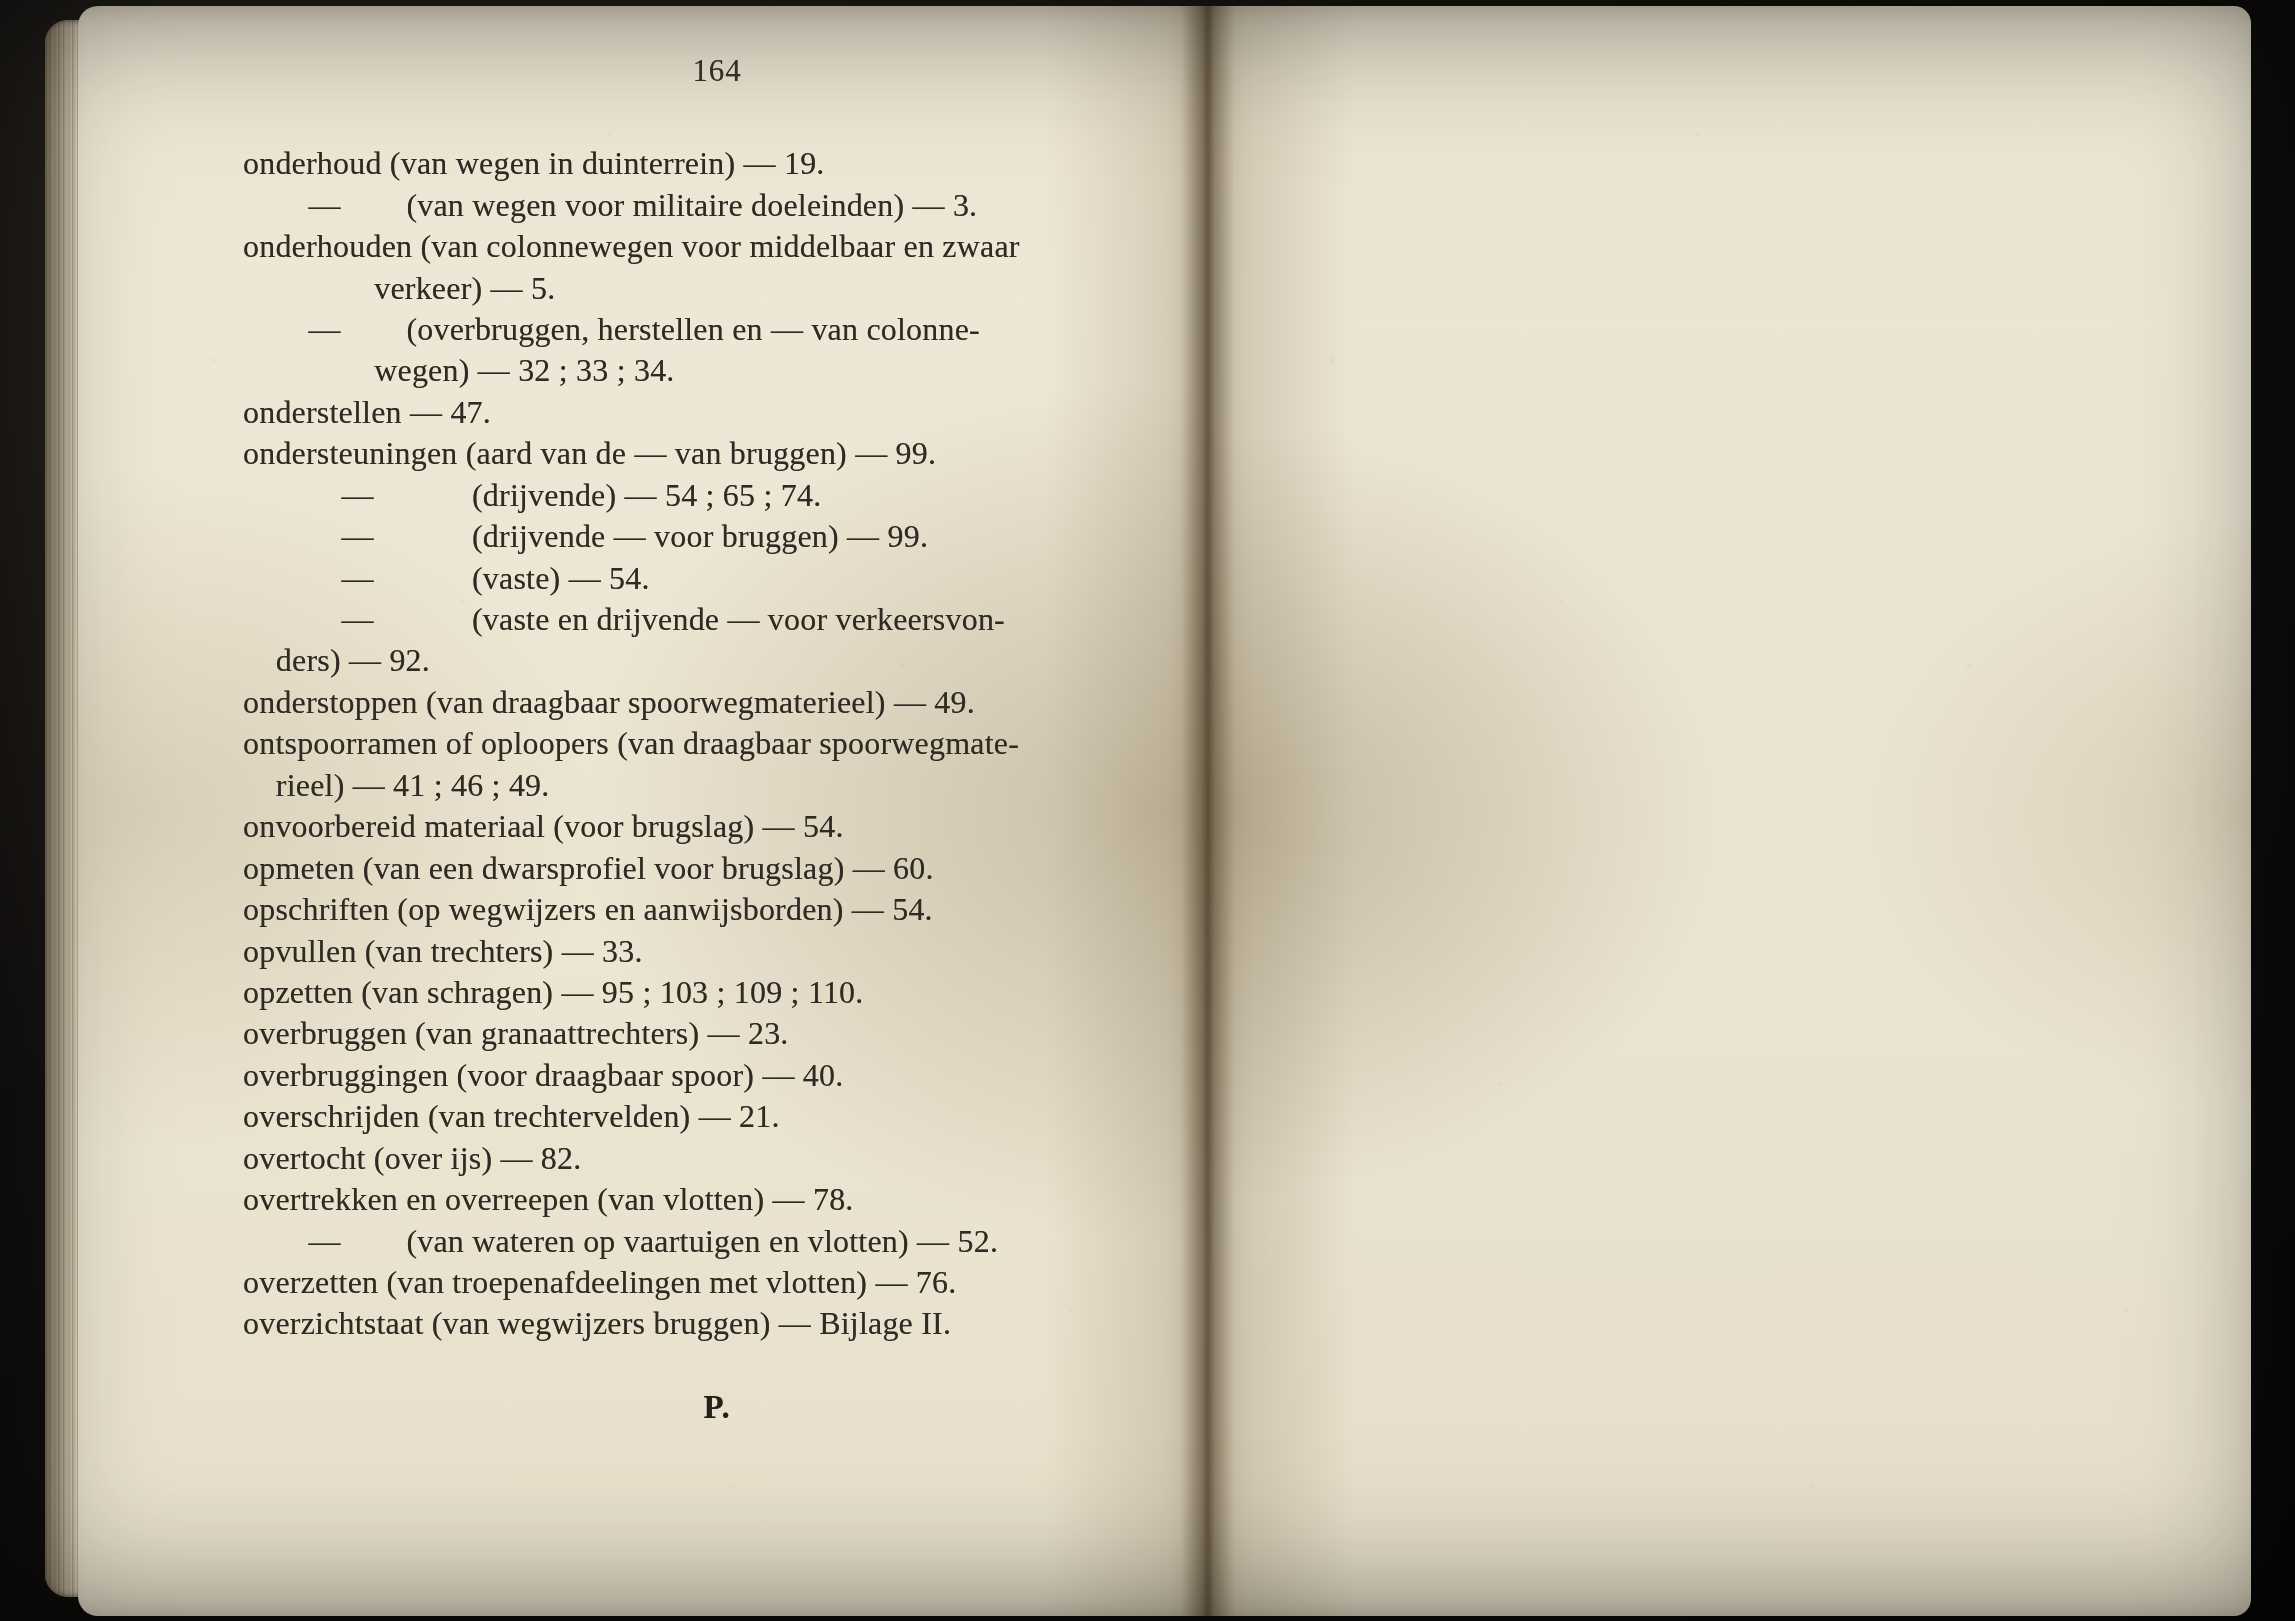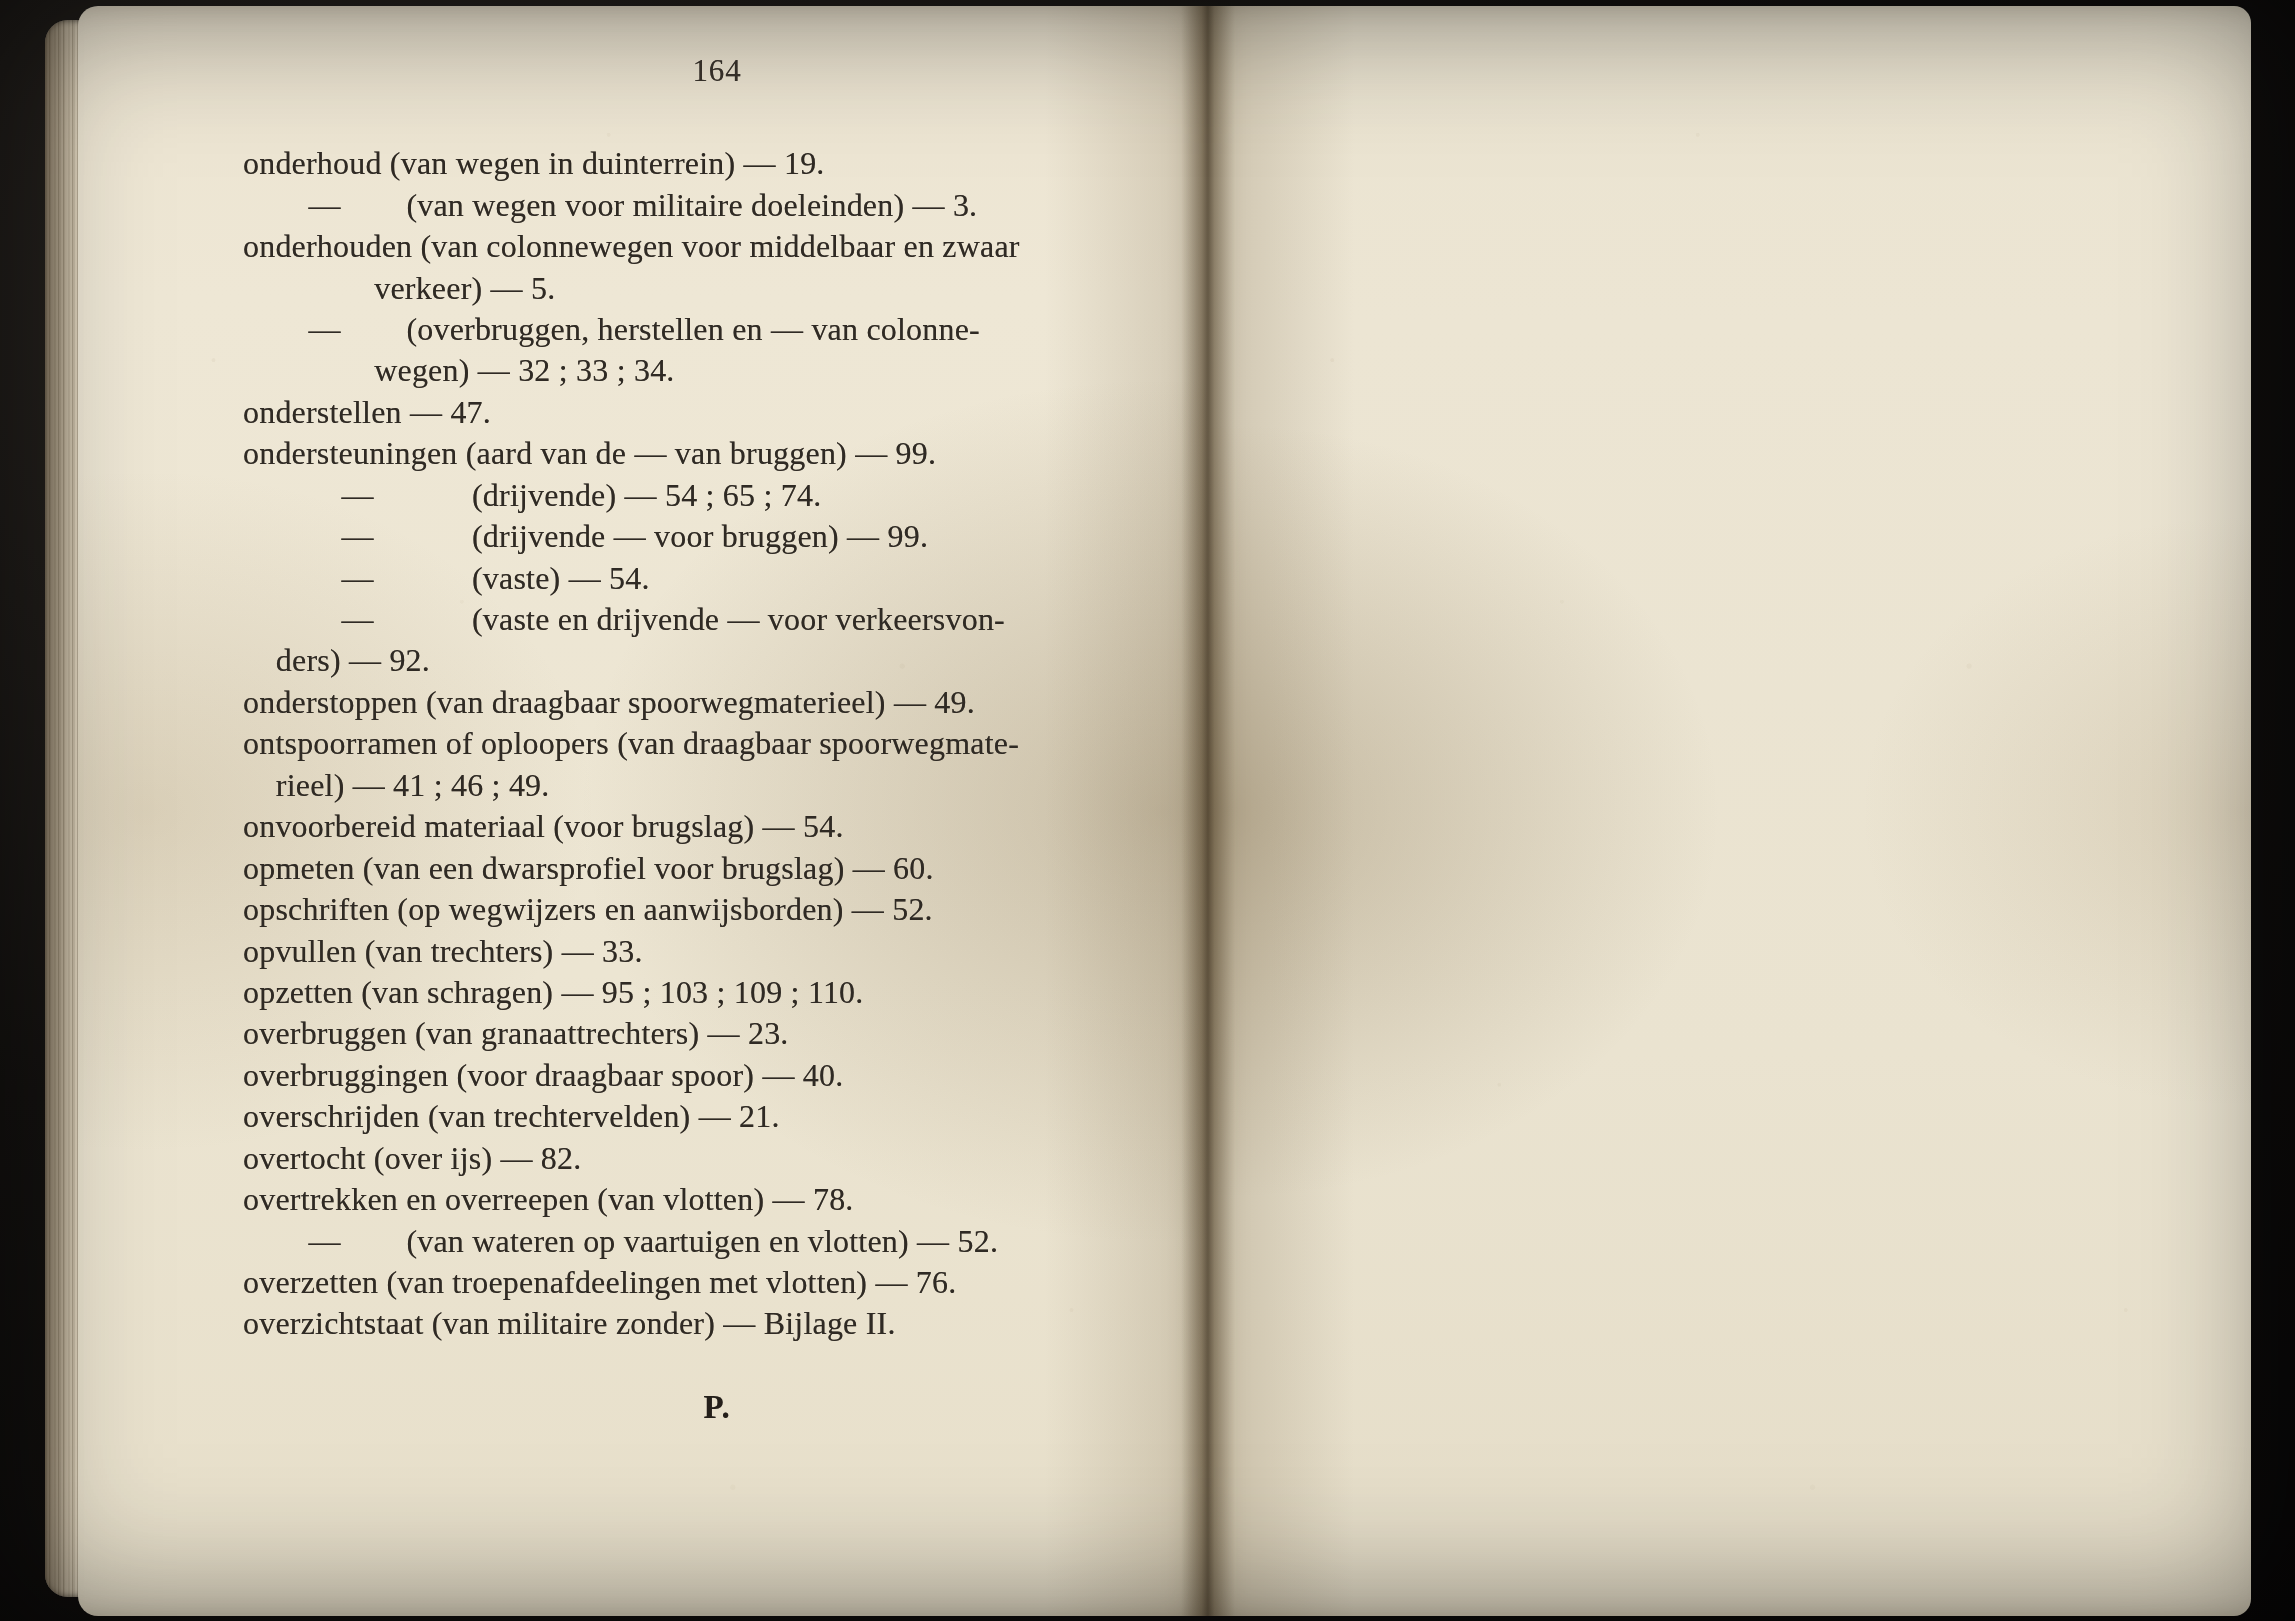--- a/index.html
+++ b/index.html
@@ -224,33 +224,33 @@
           <div class="entry sub"><span>            —            (vaste en drijvende — voor verkeersvon-</span>
 <span>    ders) — 92.</span></div>
 
           <div class="entry">onderstoppen (van draagbaar spoorwegmaterieel) — 49.</div>
 
           <div class="entry"><span>ontspoorramen of oploopers (van draagbaar spoorwegmate-</span>
 <span>    rieel) — 41 ; 46 ; 49.</span></div>
 
           <div class="entry">onvoorbereid materiaal (voor brugslag) — 54.</div>
           <div class="entry">opmeten (van een dwarsprofiel voor brugslag) — 60.</div>
-          <div class="entry">opschriften (op wegwijzers en aanwijsborden) — 52.</div>
+          <div class="entry">opschriften (op wegwijzers en aanwijsborden) — 54.</div>
           <div class="entry">opvullen (van trechters) — 33.</div>
           <div class="entry">opzetten (van schragen) — 95 ; 103 ; 109 ; 110.</div>
           <div class="entry">overbruggen (van granaattrechters) — 23.</div>
           <div class="entry">overbruggingen (voor draagbaar spoor) — 40.</div>
           <div class="entry">overschrijden (van trechtervelden) — 21.</div>
 
 
           <div class="entry">overtocht (over ijs) — 82.</div>
           <div class="entry">overtrekken en overreepen (van vlotten) — 78.</div>
           <div class="entry sub">        —        (van wateren op vaartuigen en vlotten) — 52.</div>
           <div class="entry">overzetten (van troepenafdeelingen met vlotten) — 76.</div>
-          <div class="entry">overzichtstaat (van militaire zonder) — Bijlage II.</div>
+          <div class="entry">overzichtstaat (van wegwijzers bruggen) — Bijlage II.</div>
 
         </div>
 
         <div class="letter-head">P.</div>
 
       </div>
     </div>
 
     <div class="leaf leaf-right">
       <div class="grain"></div>

